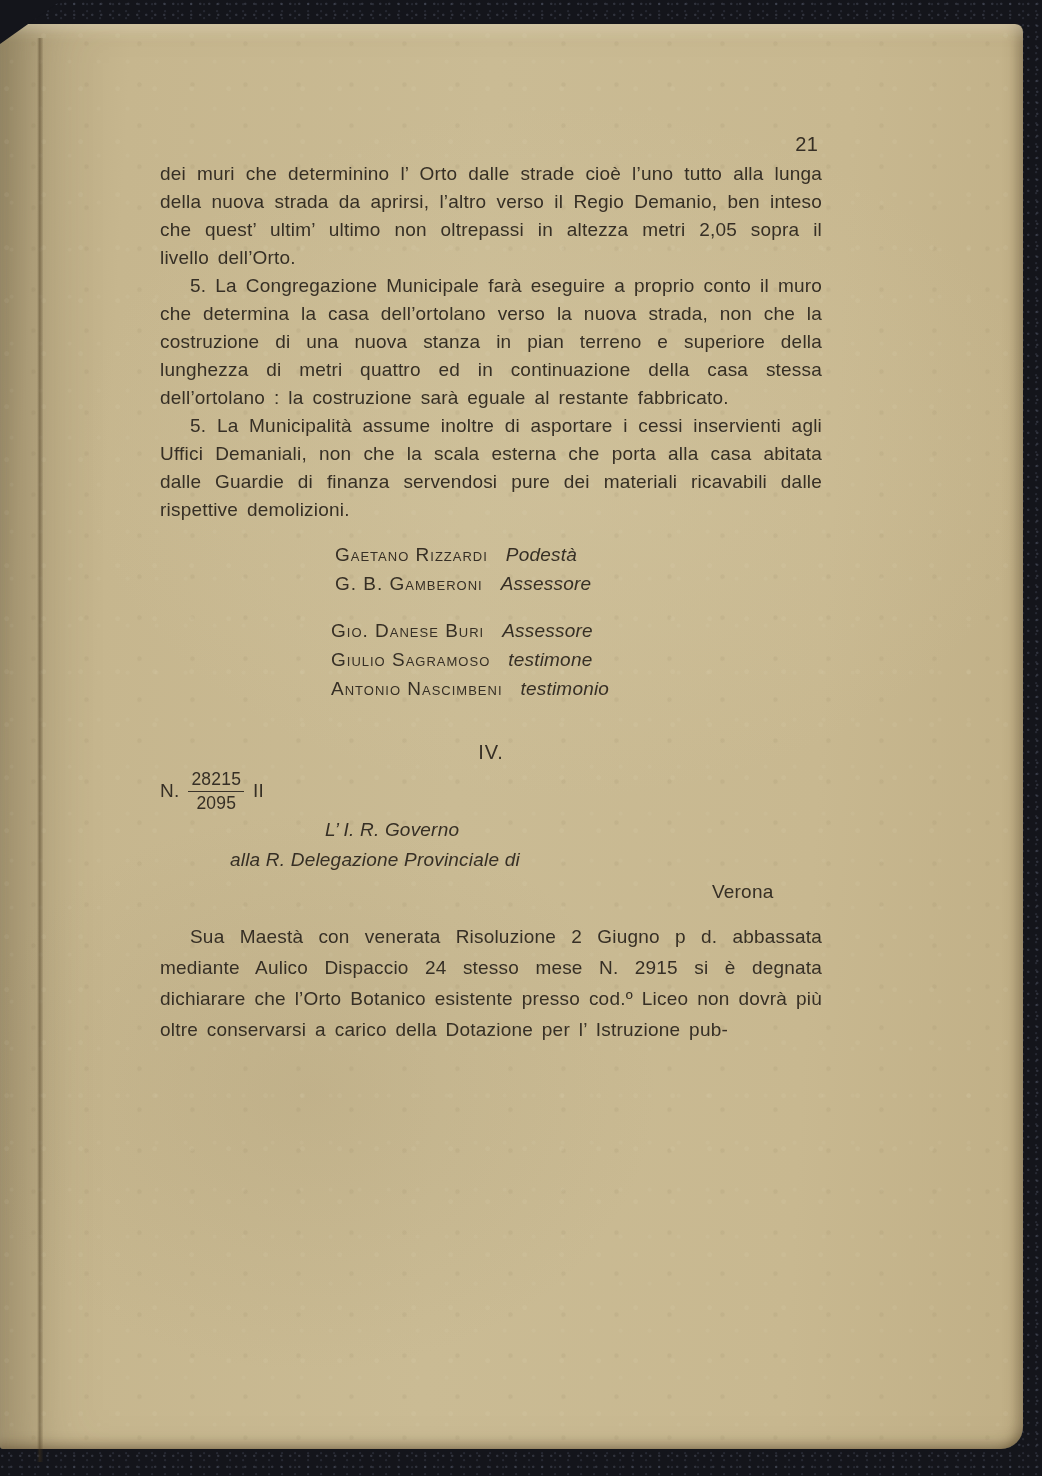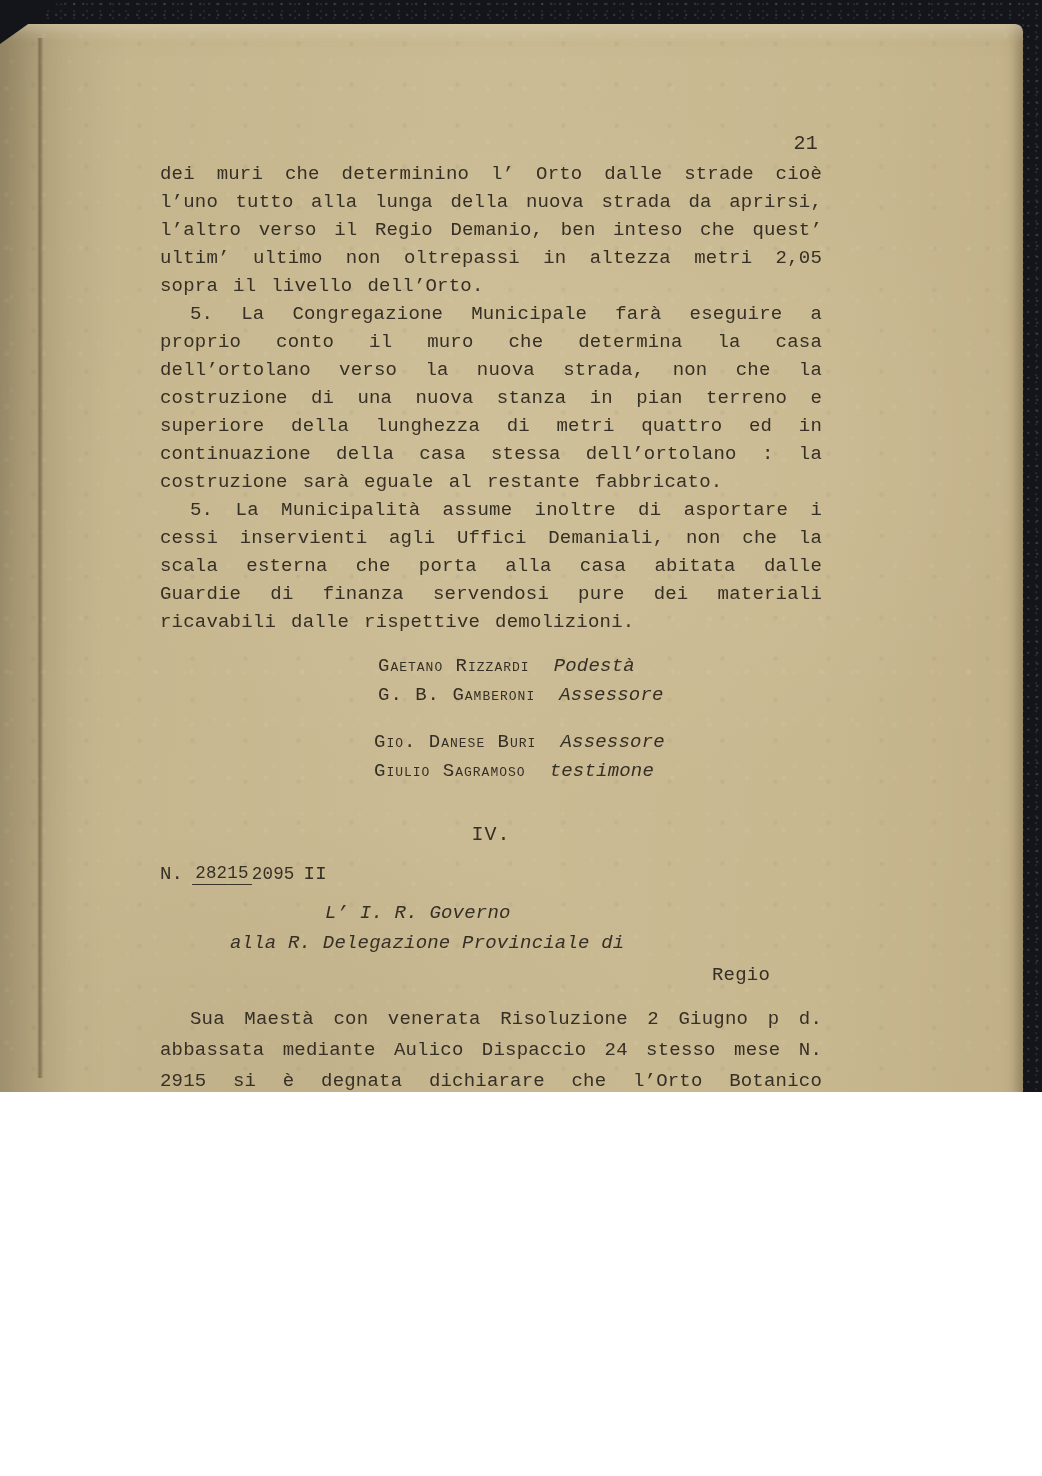--- a/index.html
+++ b/index.html
@@ -1,25 +1,25 @@
 <!DOCTYPE html>
 <html><head>
 <meta charset="utf-8">
 <style>
   html,body{margin:0;padding:0;}
   .screen{
     position:relative;
-    width:1042px;height:1092px;
+    width:1042px;height:1476px;
     overflow:hidden;
     background-color:#14151b;
     background-image:
       radial-gradient(circle at 25% 35%, rgba(145,155,180,.22) 0 .8px, transparent 1.6px),
       radial-gradient(circle at 70% 60%, rgba(120,128,152,.18) 0 .7px, transparent 1.5px);
     background-size: 9px 11px, 13px 7px;
-    font-family:Liberation Mono, monospace;
+    font-family:Liberation Sans, sans-serif;
   }
   .paper{
     position:absolute;left:0;top:24px;width:1023px;height:1425px;
     border-radius:2px 8px 22px 3px;
     background:
       radial-gradient(ellipse 700px 500px at 55% 30%, rgba(214,201,164,.35), transparent 70%),
       radial-gradient(ellipse 500px 400px at 30% 75%, rgba(170,153,115,.25), transparent 70%),
       linear-gradient(93deg,#a89a75 0%,#bcac85 4%,#c6b68e 12%,#cabb94 45%,#c8b890 78%,#c0af86 100%);
     box-shadow:
       inset 0 12px 16px -9px rgba(255,248,224,.55),
@@ -53,26 +53,26 @@
   .pagenum{
     text-align:right;padding-right:4px;font-size:20px;line-height:28px;margin:0 0 2px 0;
   }
   .para{
     margin:0;text-align:justify;line-height:28px;word-spacing:.18em;text-indent:30px;
   }
   .para.noindent{text-indent:0;}
   .sig-block{margin-left:175px;}
   .sig-block.b1{margin-top:16px;}
   .sig-block.b2{margin-top:18px;margin-left:171px;}
-  .sig-row{display:flex;gap:24px;align-items:flex-start;line-height:29px;margin-left:43px;}
+  .sig-row{display:flex;gap:18px;align-items:flex-start;line-height:29px;}
   .sig-name{font-variant:small-caps;letter-spacing:1px;}
   .sig-title{font-style:italic;}
   .sec-heading{margin-top:36px;text-align:center;font-size:20px;letter-spacing:1px;line-height:26px;}
   .refnum{display:flex;align-items:center;gap:9px;margin-top:2px;height:48px;}
-  .refnum .frac{display:inline-flex;text-align:center;font-size:17.5px;line-height:1.15;}
+  .refnum .frac{display:inline-flex;flex-direction:column;text-align:center;font-size:17.5px;line-height:1.15;}
   .refnum .frac .num{border-bottom:1.6px solid #3a332a;padding:0 3px 1px 3px;}
   .refnum .frac .den{padding-top:1px;}
   .dateline{margin-left:385px;line-height:26px;}
   .sender-line{margin-left:165px;margin-top:2px;font-style:italic;line-height:26px;}
   .recipient-line{margin-left:70px;margin-top:4px;font-style:italic;line-height:26px;}
   .place-line{margin-left:552px;margin-top:6px;line-height:26px;}
   .closing-body{margin-top:16px;line-height:31px;}
 </style>
 </head>
 <body>
@@ -105,33 +105,37 @@
 
     <div class="sig-block b2">
       <div class="sig-row">
         <span class="sig-name">Gio. Danese Buri</span>
         <span class="sig-title">Assessore</span>
       </div>
       <div class="sig-row">
         <span class="sig-name">Giulio Sagramoso</span>
         <span class="sig-title">testimone</span>
       </div>
+      <div class="sig-row">
+        <span class="sig-name">Antonio Nascimbeni</span>
+        <span class="sig-title">testimonio</span>
+      </div>
     </div>
 
     <div class="sec-heading">IV.</div>
 
     <div class="refnum">
       <span>N.</span>
       <span class="frac">
         <span class="num">28215</span>
         <span class="den">2095</span>
       </span>
       <span>II</span>
     </div>
 
     <div class="sender-line">L’ I. R. Governo</div>
     <div class="recipient-line">alla R. Delegazione Provinciale di</div>
-    <div class="place-line">Regio</div>
+    <div class="place-line">Verona</div>
 
     <p class="para closing-body">Sua Maestà con venerata Risoluzione 2 Giugno p d. abbassata mediante Aulico Dispaccio 24 stesso mese N. 2915 si è degnata dichiarare che l’Orto Botanico esistente presso cod.º Liceo non dovrà più oltre conservarsi a carico della Dotazione per l’ Istruzione pub-</p>
 
   </div>
 </div>
 
 </body></html>

